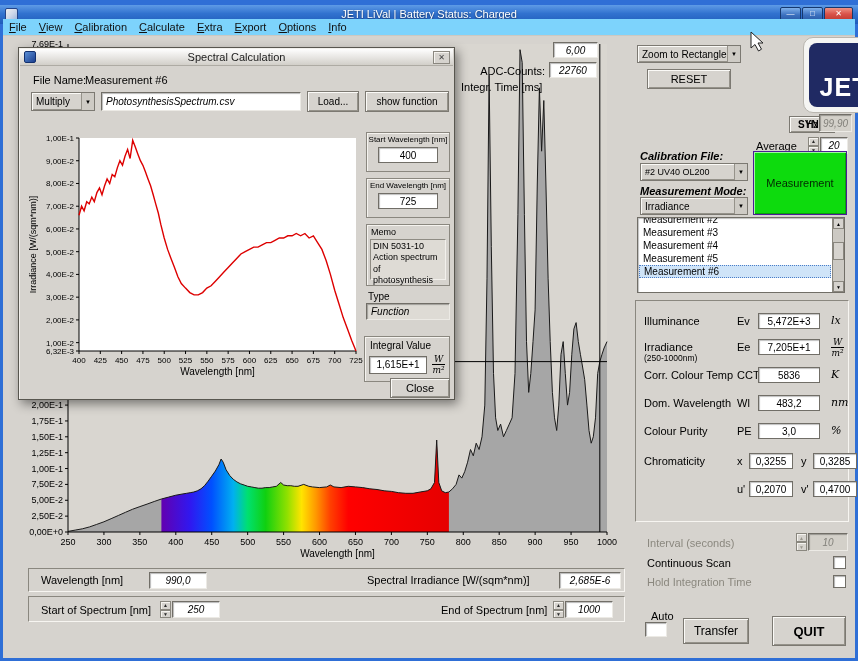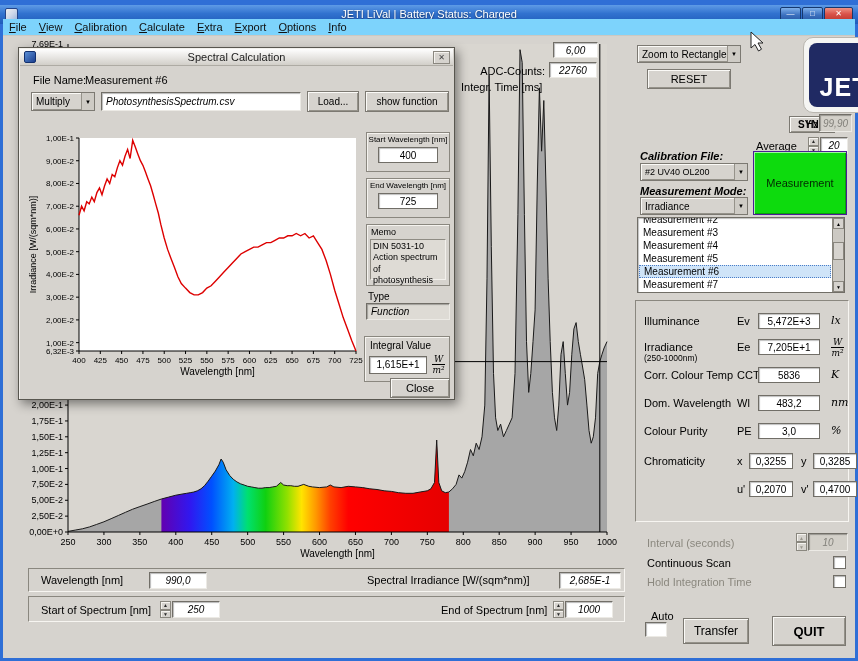--- a/index.html
+++ b/index.html
@@ -270,21 +270,20 @@
   </div>
   <div class="green-btn">Measurement</div>
 
   <div class="listbox">
     <div class="list-inner">
         <div class="list-item">Measurement #2</div>
         <div class="list-item">Measurement #3</div>
         <div class="list-item">Measurement #4</div>
         <div class="list-item">Measurement #5</div>
         <div class="list-item selected">Measurement #6</div>
-        <div class="list-item">Measurement #7</div>
       </div>
     <div class="list-scrollbar">
       <div class="sb-btn">▲</div>
       <div class="sb-track">
         <div class="sb-thumb"></div>
       </div>
       <div class="sb-btn">▼</div>
     </div>
   </div>
 
@@ -351,21 +350,21 @@
 
   <div class="label" style="left:651px;top:610px;">Auto</div>
   <div class="field" style="left:645px;top:622px;width:22px;height:15px;"></div>
   <div class="btn" style="left:683px;top:618px;width:66px;height:26px;font-size:12px;">Transfer</div>
   <div class="btn" style="left:772px;top:616px;width:74px;height:30px;font-size:13px;font-weight:bold;">QUIT</div>
 
   <div class="sunken" style="left:28px;top:568px;width:597px;height:24px;">
     <div class="label" style="left:12px;top:5px;">Wavelength [nm]</div>
     <div class="field" style="left:120px;top:3px;width:58px;height:17px;">990,0</div>
     <div class="label" style="left:338px;top:5px;">Spectral Irradiance [W/(sqm*nm)]</div>
-    <div class="field" style="left:530px;top:3px;width:62px;height:17px;">2,685E-1</div>
+    <div class="field" style="left:530px;top:3px;width:62px;height:17px;">2,685E-6</div>
   </div>
   <div class="sunken" style="left:28px;top:596px;width:597px;height:26px;">
     <div class="label" style="left:12px;top:7px;">Start of Spectrum [nm]</div>
     <div class="spinner" style="left:131px;top:4px;height:17px;">
       <div>▲</div>
       <div>▼</div>
     </div>
     <div class="field" style="left:143px;top:4px;width:48px;height:17px;">250</div>
     <div class="label" style="left:412px;top:7px;">End of Spectrum [nm]</div>
     <div class="spinner" style="left:524px;top:4px;height:17px;">

